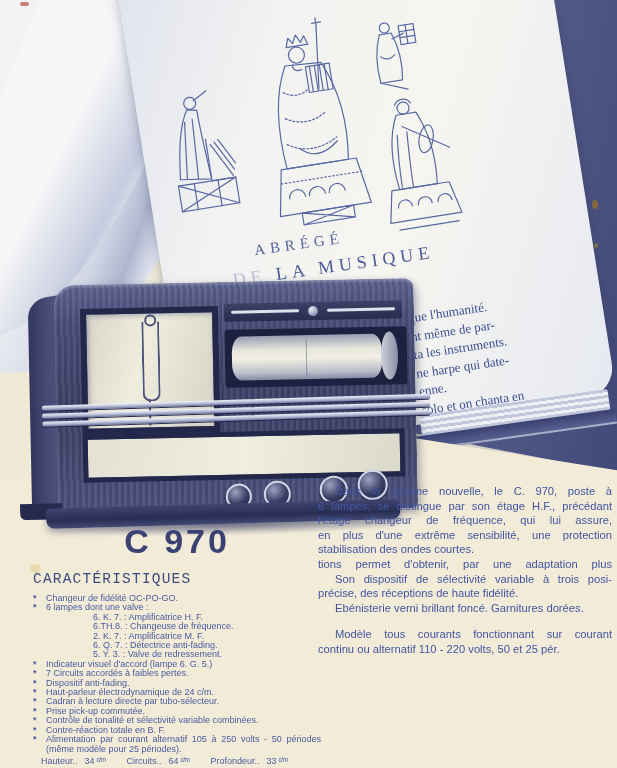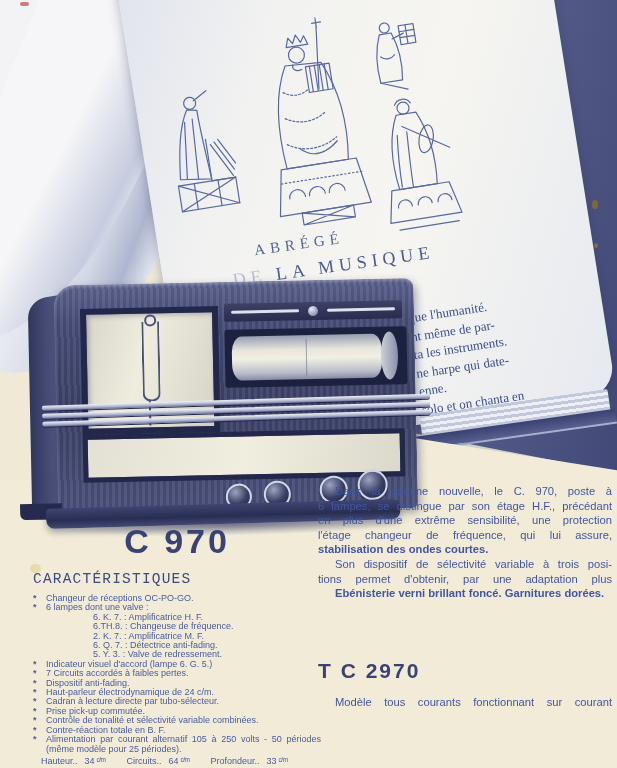--- a/index.html
+++ b/index.html
@@ -162,21 +162,21 @@
   .sub-item{margin-left:60px;}
   .dims{display:flex;margin-top:1px;font-size:9px;line-height:10px;}
   .dim-group{margin-right:13px;white-space:nowrap;}
   .dim-label{margin-right:7px;padding-left:8px;}
   .dim-value{margin-right:2px;}
   .dim-unit{font-size:6.5px;vertical-align:2px;letter-spacing:-0.5px;}
   
   .right-col{position:absolute;left:318px;top:484px;width:294px;z-index:6;
     font-size:11.2px;line-height:14.6px;color:#4355a0;}
   .jline{text-align:justify;text-align-last:justify;}
-  .jlast{text-align-last:left;font-weight:bold;}
+  .jlast{text-align-last:left;}
   .indent{padding-left:17px;}
   .tc-title{margin-top:58px;font-size:21px;font-weight:bold;letter-spacing:2px;color:#3a4273;line-height:24px;}
   .tc-para{margin-top:12px;}
 </style>
 </head>
 <body>
 
 <div class="page">
 
   <div class="photo">
@@ -291,21 +291,21 @@
       <div class="knob k4"></div>
     </div>
     <div class="foot"></div>
     <div class="plinth"></div>
   </div>
 
   <div class="left-col">
     <div class="model-title">C 970</div>
     <div class="char-heading">CARACTÉRISTIQUES</div>
     <div class="char-list">
-        <div class="char-item"><span class="star">*</span><span class="char-text">Changeur de réceptions OC-PO-GO.</span></div>
+        <div class="char-item"><span class="star">*</span><span class="char-text">Changeur de fidélité OC-PO-GO.</span></div>
         <div class="char-item"><span class="star">*</span><span class="char-text">6 lampes dont une valve :</span></div>
         <div class="sub-item">6. K. 7. :  Amplificatrice  H.  F.</div>
         <div class="sub-item">6.TH.8. : Changeuse de fréquence.</div>
         <div class="sub-item">2. K. 7. : Amplificatrice M. F.</div>
         <div class="sub-item">6. Q. 7. : Détectrice anti-fading.</div>
         <div class="sub-item">5. Y. 3. : Valve de redressement.</div>
         <div class="char-item"><span class="star">*</span><span class="char-text">Indicateur visuel d'accord (lampe 6. G. 5.)</span></div>
         <div class="char-item"><span class="star">*</span><span class="char-text">7 Circuits accordés à faibles pertes.</span></div>
         <div class="char-item"><span class="star">*</span><span class="char-text">Dispositif anti-fading.</span></div>
         <div class="char-item"><span class="star">*</span><span class="char-text">Haut-parleur électrodynamique de 24 c/m.</span></div>
@@ -320,35 +320,36 @@
         <span class="dim-group"><span class="dim-label">Circuits..</span><span class="dim-value">64</span><span class="dim-unit">c/m</span></span>
         <span class="dim-group"><span class="dim-label">Profondeur..</span><span class="dim-value">33</span><span class="dim-unit">c/m</span></span>
       </div>
   </div>
 
   <div class="right-col">
     <div>
         <div class="para">
           <div class="jline indent">Dans la gamme nouvelle, le C. 970, poste à</div>
           <div class="jline">6 lampes, se distingue par son étage H.F., précédant</div>
+          <div class="jline">l'étage changeur de fréquence, qui lui assure,</div>
           <div class="jline">en plus d'une extrême sensibilité, une protection</div>
-          <div class="jline">l'étage changeur de fréquence, qui lui assure,</div>
           <div class="jline jlast">stabilisation des ondes courtes.</div>
         </div>
         <div class="para">
+          <div class="jline">tions permet d'obtenir, par une adaptation plus</div>
           <div class="jline indent">Son dispositif de sélectivité variable à trois posi-</div>
-          <div class="jline">tions permet d'obtenir, par une adaptation plus</div>
+          <div class="jline jlast">précise, des réceptions de haute fidélité.</div>
         </div>
         <div class="para">
           <div class="jline jlast indent">Ebénisterie verni brillant foncé. Garnitures dorées.</div>
         </div>
       </div>
-    <div class="tc-title">T C 2970</div>
     <div class="tc-para">
         <div class="jline indent">Modèle  tous  courants  fonctionnant  sur  courant</div>
+        <div class="jline jlast">continu ou alternatif 110 - 220 volts, 50 et 25 pér.</div>
       </div>
   </div>
 
   <div class="speck s0"></div>
   <div class="speck s1"></div>
   <div class="speck s2"></div>
   <div class="speck s3"></div>
 </div>
 
 </body></html>

